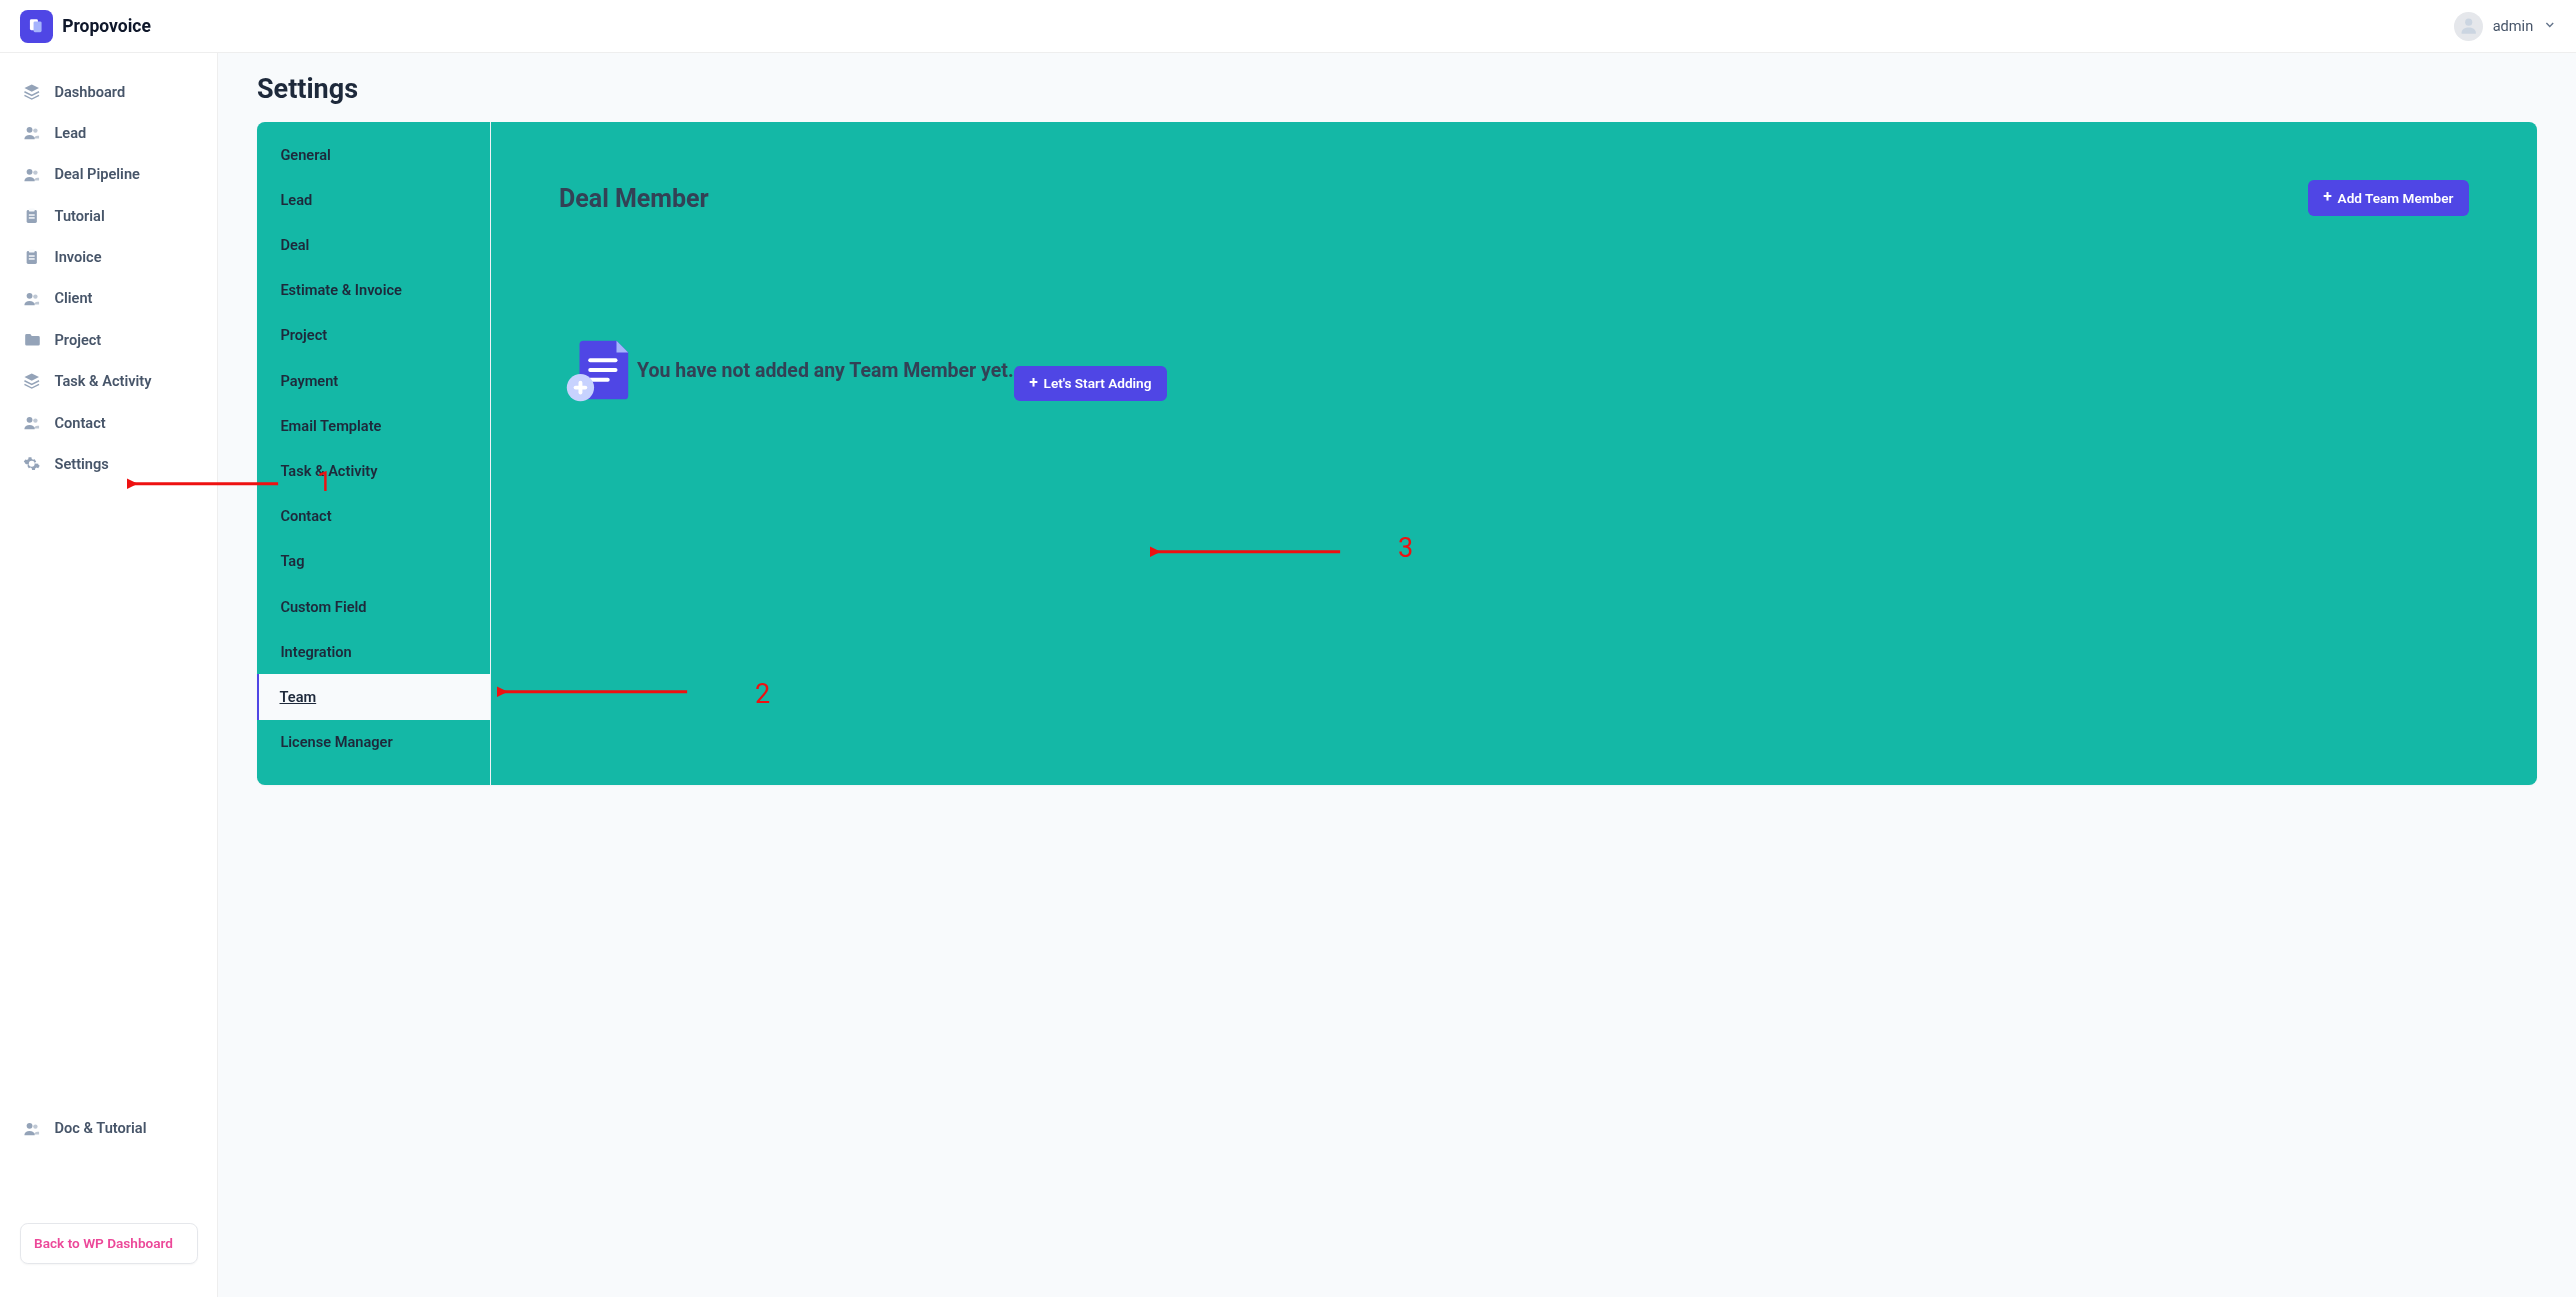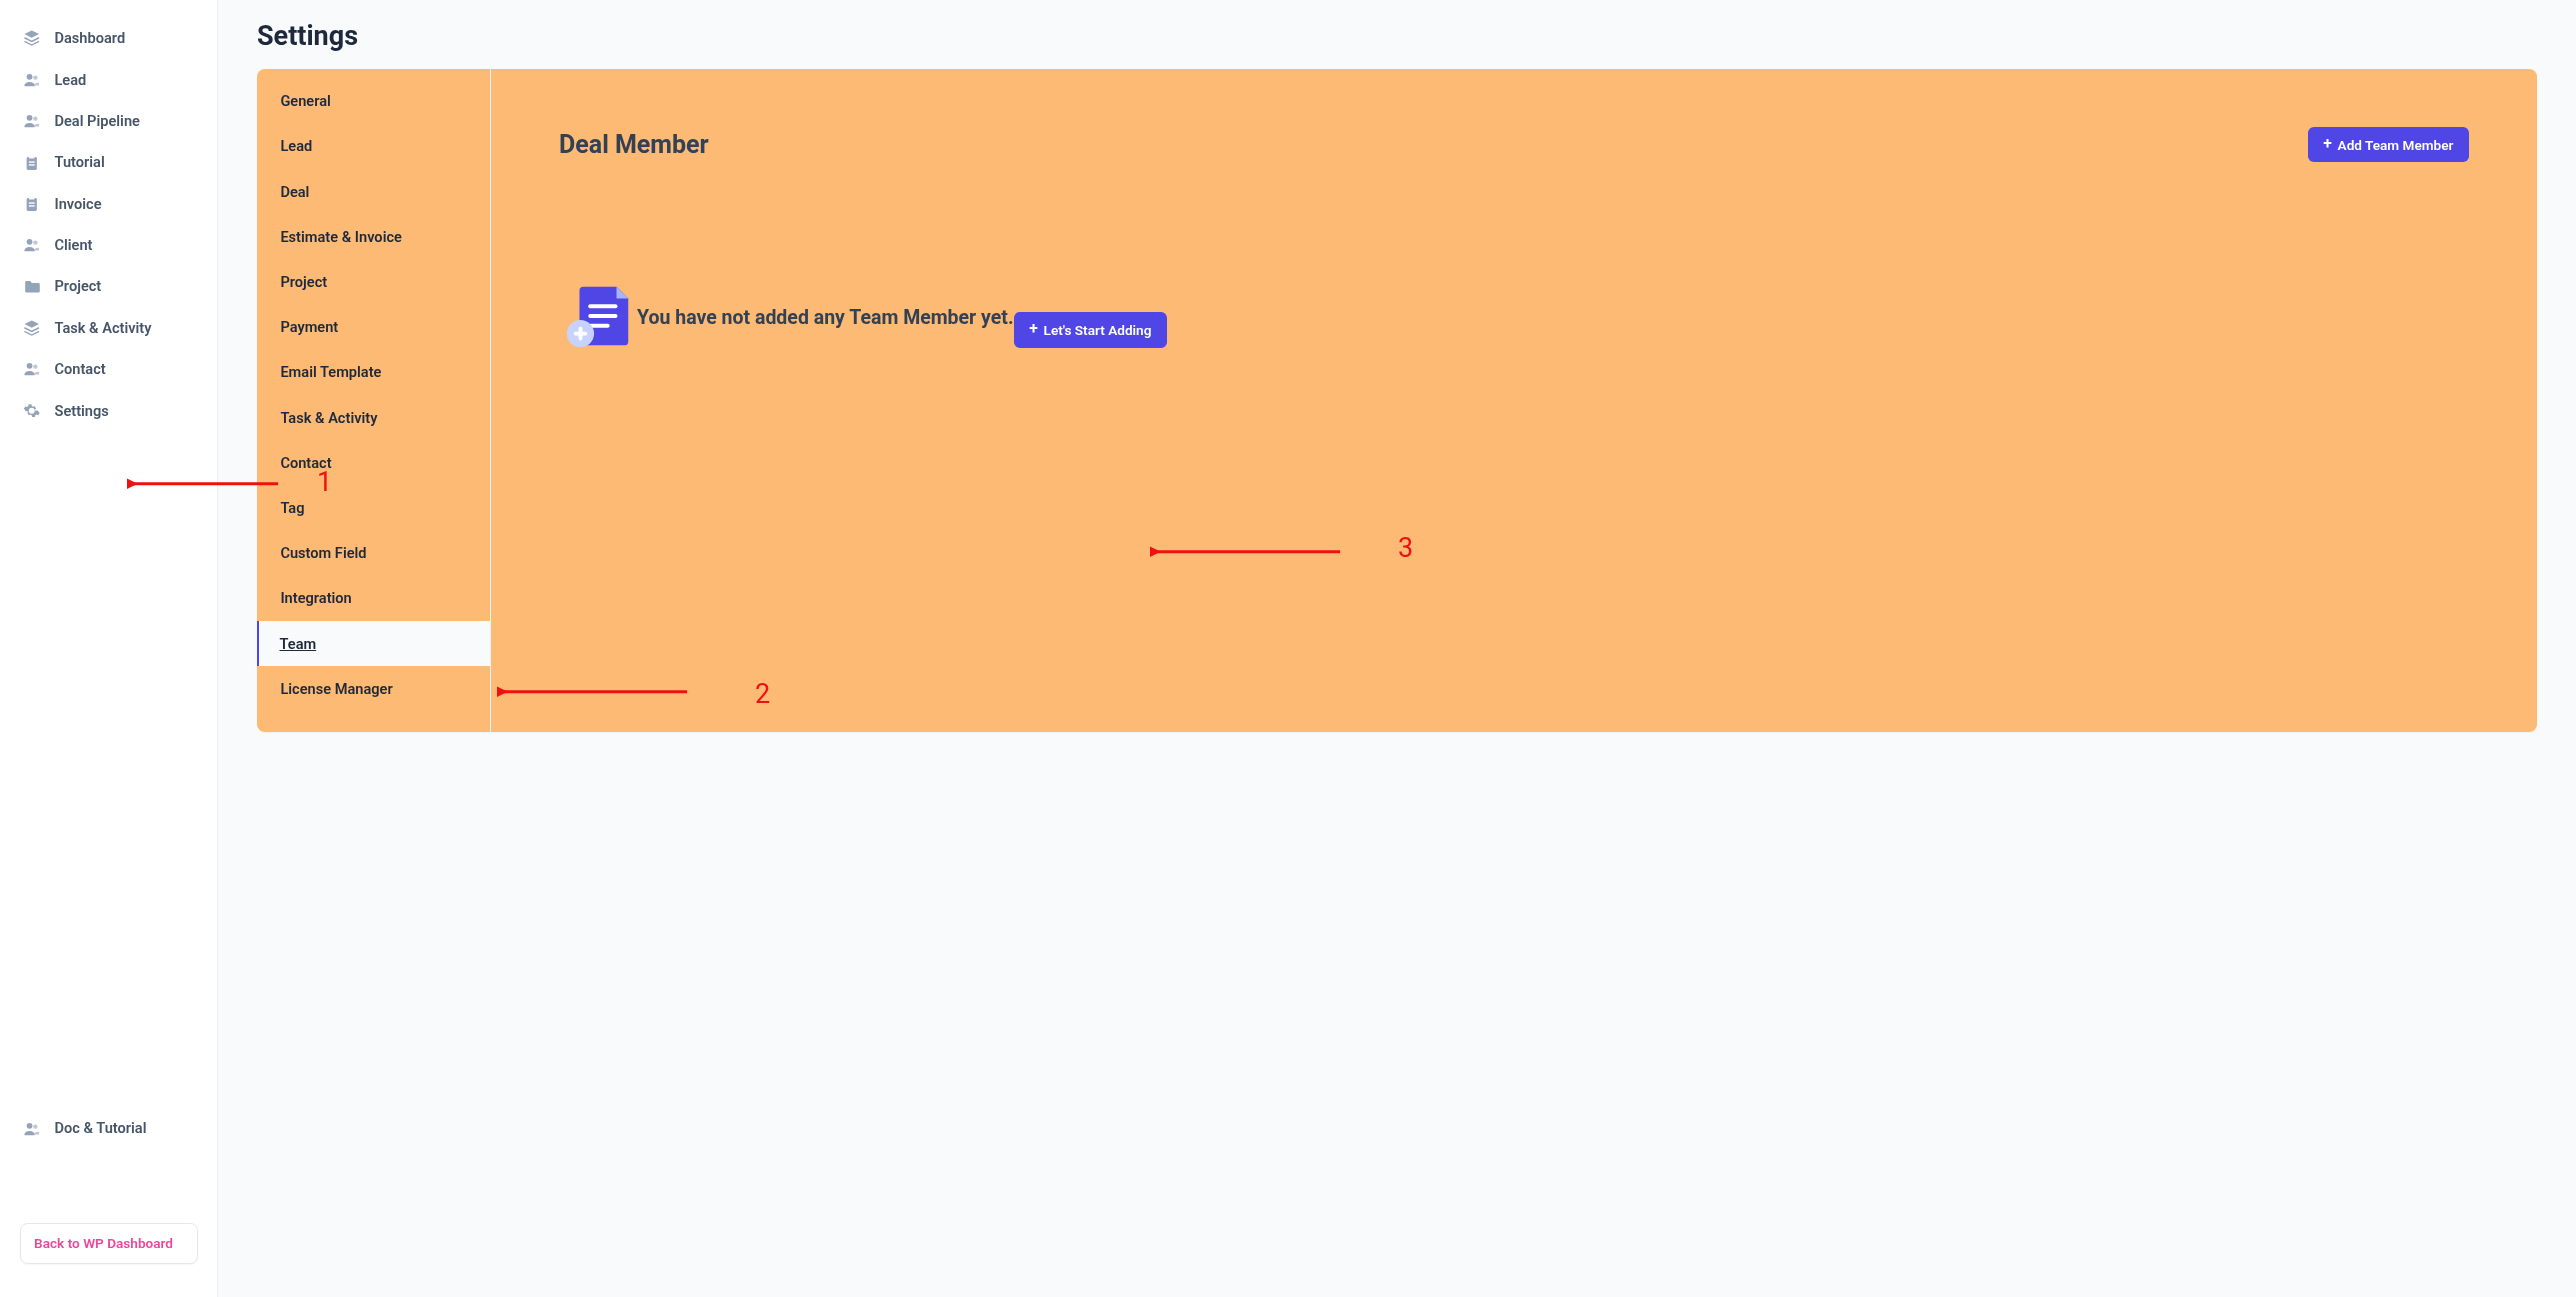--- a/index.html
+++ b/index.html
@@ -14,40 +14,65 @@
 .user-name { font-size: 14.6px; color: #475569; }
 .body { display: flex; flex: 1; overflow: hidden; }
 .sidebar { width: 218px; background: #fff; border-right: 1px solid #eee; padding: 17.5px 0; display:flex; flex-direction:column; }
 .nav-list { flex:1; }
 .nav-item { display:flex; align-items:center; gap:13.6px; padding: 11.7px 23.4px; cursor:pointer; color:#475569; font-weight:600; font-size:14.6px; }
 .nav-item .icon { width:17.5px; height:17.5px; display:flex; align-items:center; justify-content:center; color:#94a3b8; }
 .nav-gap { height:17.5px; }
 .back-btn { margin: 15.6px 19.5px; padding: 11.7px 13.6px; border:1px solid #e5e7eb; border-radius:7.8px; font-weight:600; font-size:13.6px; color:#ec4899; box-shadow:0 1px 1.9px rgba(0,0,0,0.04); cursor:pointer; display:inline-block; }
 .content { flex:1; background:#f8fafc; padding: 19.5px 39px; overflow:auto; }
 .page-title { font-size:27px; font-weight:700; color:#1e293b; margin-bottom:17.5px; }
-.panel { background:#fdba74; border-radius:7.8px; display:flex; min-height:663px; box-shadow: 0 1px 1.9px rgba(0,0,0,0.03); }
+.panel { background:#14b8a6; border-radius:7.8px; display:flex; min-height:663px; box-shadow: 0 1px 1.9px rgba(0,0,0,0.03); }
 .subnav { width:234px; border-right:1px solid #eef2f7; padding:9.7px 0; }
 .subnav-item { padding:13.6px 23.4px; font-size:14.6px; font-weight:600; color:#1e293b; cursor:pointer; }
 .subnav-item.active { border-left:2.9px solid #4f46e5; background:#f8fafc; padding-left:20.5px;text-decoration:underline; }
 .detail { flex:1; padding: 58px 68px; }
 .section-label { font-size:15.6px; font-weight:600; color:#475569; margin-bottom:13.6px; }
 .section-head { display:flex; align-items:center; justify-content:space-between; margin-bottom:29px; }
 .section-title { font-size:25px; font-weight:700; color:#334155; }
 .btn { background:#4f46e5; color:#fff; border:none; border-radius:5.8px; padding:9.7px 15.6px; font-size:13.6px; font-weight:600; cursor:pointer; display:inline-flex; align-items:center; gap:5.8px; }
 .empty-state { display:flex; flex-direction:row; align-items:center; padding-top:88px; }
 .empty-illustration { width:78px; height:78px; position:relative; margin-bottom:23.4px; }
 .empty-text { font-size:19.5px; font-weight:700; color:#334155; margin-bottom:25px; }
 .annotation-arrow { position:absolute; z-index:1000; pointer-events:none; }
 .annotation-num { position:absolute; z-index:1000; color:#e11; font-size:27px; font-weight:400; pointer-events:none; }
 .plus { font-size:15.6px; line-height:1; }
 </style>
 </head>
 <body>
 
 <div class="app">
+  <div class="topbar">
+    <div class="brand">
+      <div class="brand-logo">
+        <svg width="17.5" height="17.5" viewBox="0 0 24 24" fill="none">
+            <rect x="4" y="3" width="11" height="15" rx="2" fill="#fff"></rect>
+            <rect x="9" y="6" width="11" height="15" rx="2" fill="#a5b4fc"></rect>
+          </svg>
+      </div>
+      <span class="brand-name">Propovoice</span>
+    </div>
+    <div class="user-area">
+      <div class="avatar">
+        <svg width="21.4" height="21.4" viewBox="0 0 24 24" fill="#cbd5e1">
+            <circle cx="12" cy="8" r="4"></circle>
+            <path d="M4 20c0-4 4-6 8-6s8 2 8 6v1H4v-1z"></path>
+          </svg>
+      </div>
+      <span class="user-name">admin</span>
+      <span>
+        <svg width="13.6" height="13.6" viewBox="0 0 24 24" fill="none" stroke="#64748b" stroke-width="2.5">
+            <polyline points="6 9 12 15 18 9"></polyline>
+          </svg>
+      </span>
+    </div>
+  </div>
 
   <div class="body">
     <div class="sidebar">
       <div class="nav-list" id="nav-list">
           <div class="nav-item">
             <span class="icon">
               <svg width="17.5" height="17.5" viewBox="0 0 24 24" fill="#94a3b8">
                 <path d="M12 2 L22 7 12 12 2 7z"></path>
                 <path d="M2 12 12 17 22 12" fill="none" stroke="#94a3b8" stroke-width="2"></path>
                 <path d="M2 17 12 22 22 17" fill="none" stroke="#94a3b8" stroke-width="2"></path>

